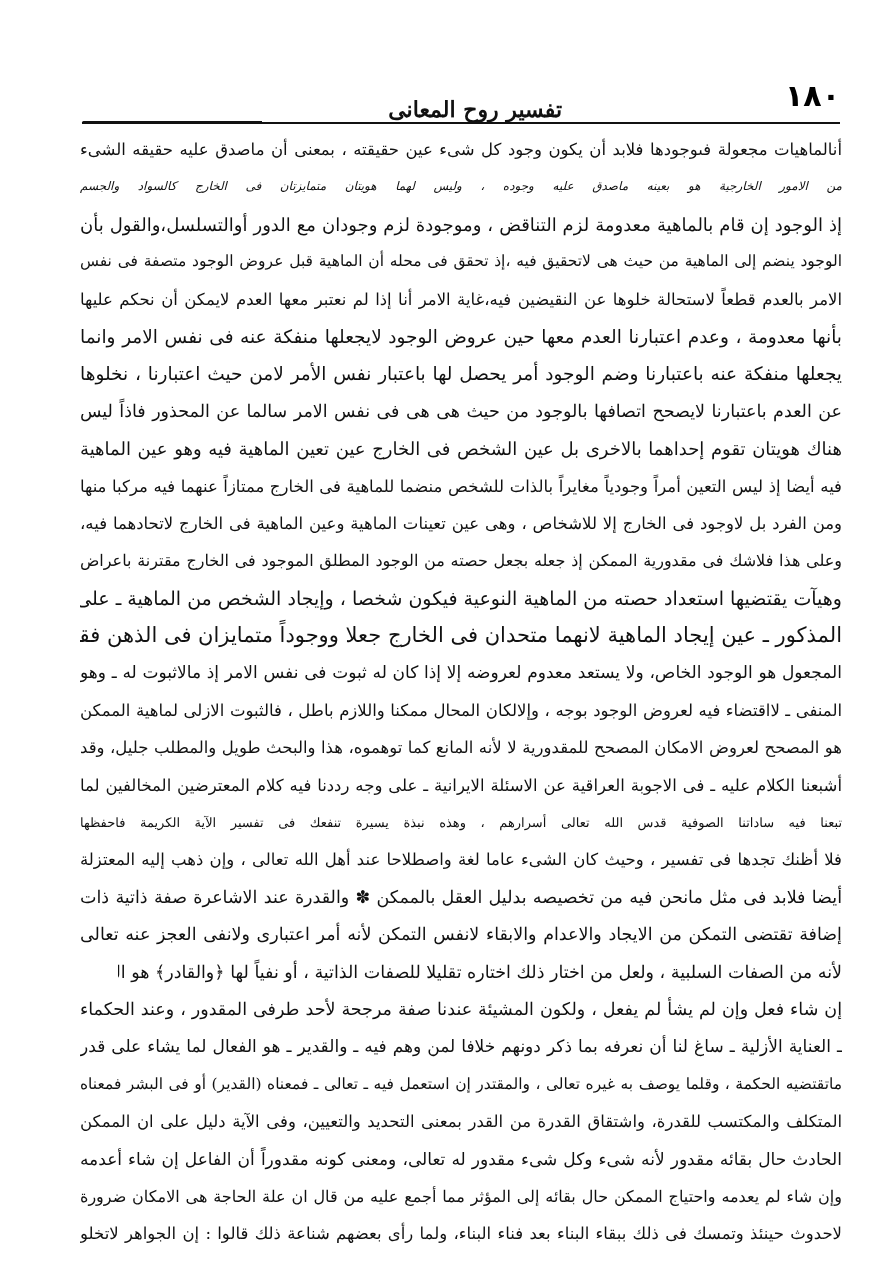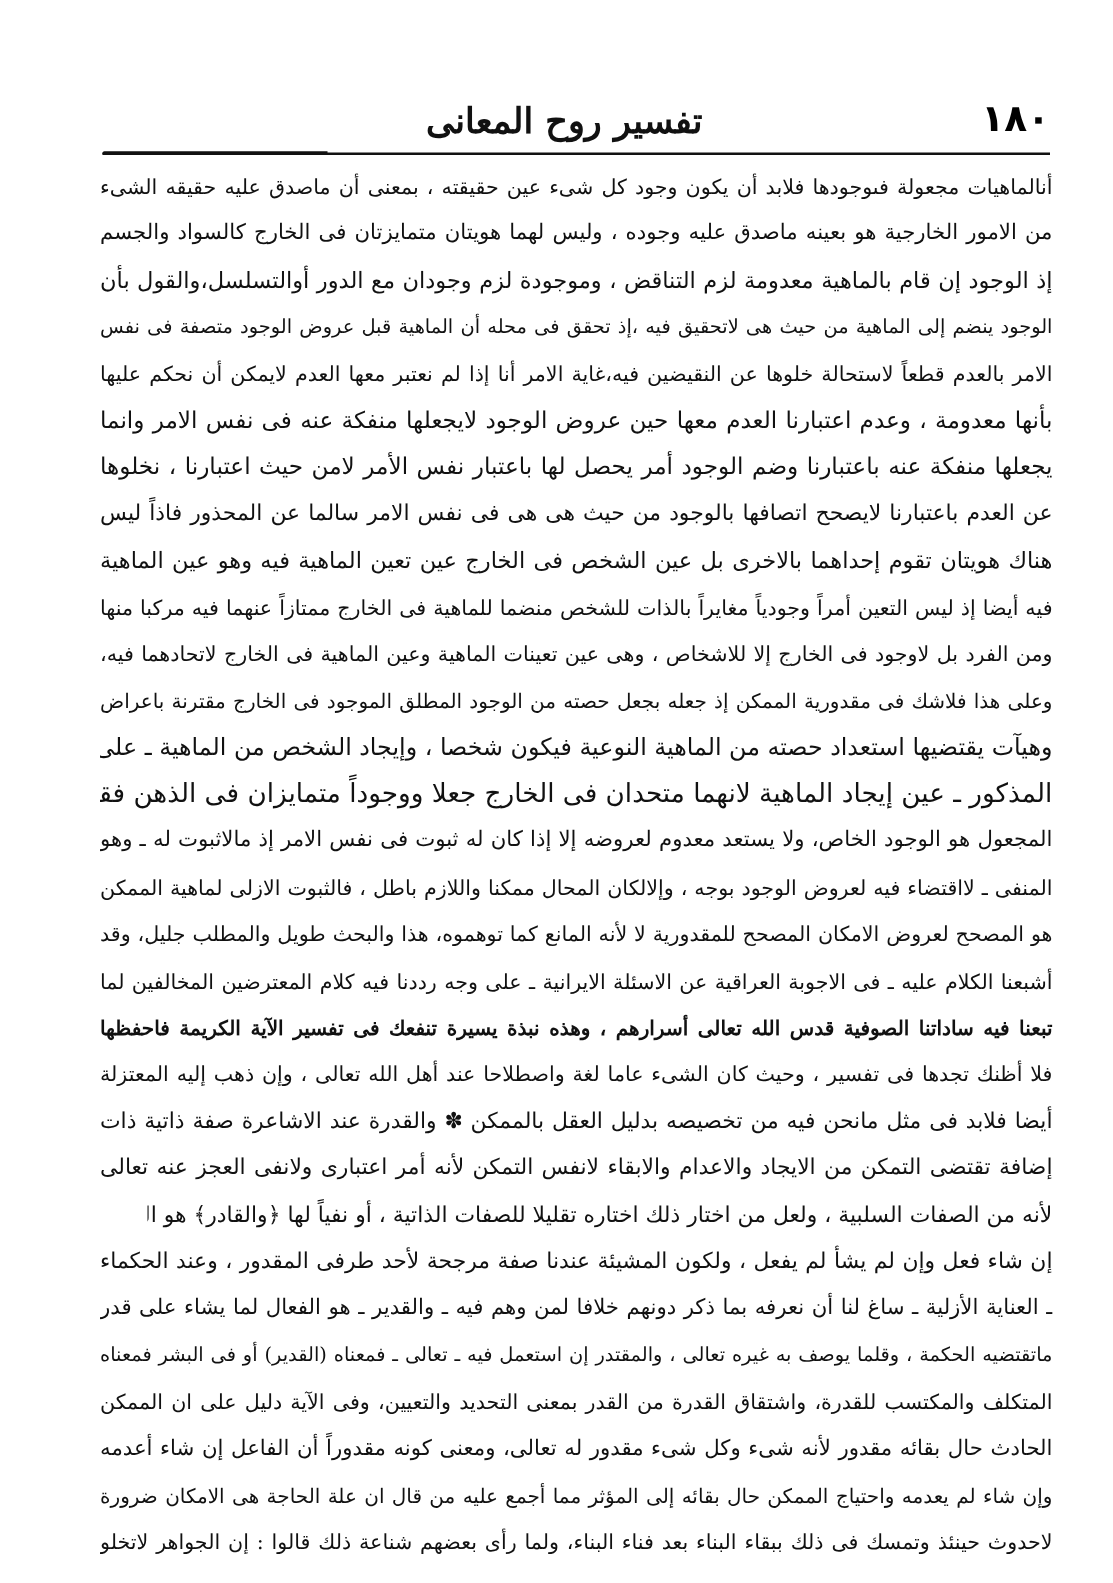--- a/index.html
+++ b/index.html
@@ -36,24 +36,24 @@
     top: 0;
     font-family: "DejaVu Sans", sans-serif;
     font-weight: bold;
     font-size: 30px;
     line-height: 36px;
     color: #000000;
   }
   .running-title {
     position: absolute;
     right: 280px;
-    top: 2px;
+    top: 14px;
     font-family: "DejaVu Serif", serif;
     font-weight: bold;
-    font-size: 28px;
+    font-size: 22px;
     line-height: 34px;
     color: #111;
   }
   .header-rule {
     position: absolute;
     left: 82px;
     top: 122px;
     width: 758px;
     height: 2px;
     background: #111;
@@ -91,38 +91,38 @@
 
 <div class="page">
   <div class="header">
     <span class="page-number">١٨٠</span>
     <span class="running-title">تفسير روح المعانى</span>
   </div>
   <div class="header-rule"></div>
 
   <div class="body-text">
     <div class="line" style="font-size: 16.5px;">أنالماهيات مجعولة فىوجودها فلابد أن يكون وجود كل شىء عين حقيقته ، بمعنى أن ماصدق عليه حقيقه الشىء</div>
-    <div class="line" style="font-size: 17px;">من الامور الخارجية هو بعينه ماصدق عليه وجوده ، وليس لهما هويتان متمايزتان فى الخارج كالسواد والجسم</div>
+    <div class="line" style="font-size: 12px; font-style: italic;">من الامور الخارجية هو بعينه ماصدق عليه وجوده ، وليس لهما هويتان متمايزتان فى الخارج كالسواد والجسم</div>
     <div class="line" style="font-size: 18px;">إذ الوجود إن قام بالماهية معدومة لزم التناقض ، وموجودة لزم وجودان مع الدور أوالتسلسل،والقول بأن</div>
     <div class="line" style="font-size: 15.5px;">الوجود ينضم إلى الماهية من حيث هى لاتحقيق فيه ،إذ تحقق فى محله أن الماهية قبل عروض الوجود متصفة فى نفس</div>
     <div class="line" style="font-size: 16.5px;">الامر بالعدم قطعاً لاستحالة خلوها عن النقيضين فيه،غاية الامر أنا إذا لم نعتبر معها العدم لايمكن أن نحكم عليها</div>
     <div class="line">بأنها معدومة ، وعدم اعتبارنا العدم معها حين عروض الوجود لايجعلها منفكة عنه فى نفس الامر وانما</div>
     <div class="line">يجعلها منفكة عنه باعتبارنا وضم الوجود أمر يحصل لها باعتبار نفس الأمر لامن حيث اعتبارنا ، نخلوها</div>
     <div class="line" style="font-size: 17.5px;">عن العدم باعتبارنا لايصحح اتصافها بالوجود من حيث هى هى فى نفس الامر سالما عن المحذور فاذاً ليس</div>
     <div class="line" style="font-size: 18px;">هناك هويتان تقوم إحداهما بالاخرى بل عين الشخص فى الخارج عين تعين الماهية فيه وهو عين الماهية</div>
     <div class="line" style="font-size: 16.5px;">فيه أيضا إذ ليس التعين أمراً وجودياً مغايراً بالذات للشخص منضما للماهية فى الخارج ممتازاً عنهما فيه مركبا منها</div>
     <div class="line" style="font-size: 16.5px;">ومن الفرد بل لاوجود فى الخارج إلا للاشخاص ، وهى عين تعينات الماهية وعين الماهية فى الخارج لاتحادهما فيه،</div>
     <div class="line" style="font-size: 16px;">وعلى هذا فلاشك فى مقدورية الممكن إذ جعله بجعل حصته من الوجود المطلق الموجود فى الخارج مقترنة باعراض</div>
     <div class="line" style="font-size: 19px;">وهيآت يقتضيها استعداد حصته من الماهية النوعية فيكون شخصا ، وإيجاد الشخص من الماهية ـ على الوجه</div>
     <div class="line" style="font-size: 21px;">المذكور ـ عين إيجاد الماهية لانهما متحدان فى الخارج جعلا ووجوداً متمايزان فى الذهن فقط ، وهذا تحقيق قولهم:</div>
     <div class="line" style="font-size: 17px;">المجعول هو الوجود الخاص، ولا يستعد معدوم لعروضه إلا إذا كان له ثبوت فى نفس الامر إذ مالاثبوت له ـ وهو</div>
     <div class="line" style="font-size: 16.5px;">المنفى ـ لااقتضاء فيه لعروض الوجود بوجه ، وإلالكان المحال ممكنا واللازم باطل ، فالثبوت الازلى لماهية الممكن</div>
     <div class="line" style="font-size: 16.5px;">هو المصحح لعروض الامكان المصحح للمقدورية لا لأنه المانع كما توهموه، هذا والبحث طويل والمطلب جليل، وقد</div>
     <div class="line" style="font-size: 16.5px;">أشبعنا الكلام عليه ـ فى الاجوبة العراقية عن الاسئلة الايرانية ـ على وجه رددنا فيه كلام المعترضين المخالفين لما</div>
-    <div class="line" style="font-size: 16px; font-weight: bold;">تبعنا فيه ساداتنا الصوفية قدس الله تعالى أسرارهم ، وهذه نبذة يسيرة تنفعك فى تفسير الآية الكريمة فاحفظها</div>
+    <div class="line" style="font-size: 13px;">تبعنا فيه ساداتنا الصوفية قدس الله تعالى أسرارهم ، وهذه نبذة يسيرة تنفعك فى تفسير الآية الكريمة فاحفظها</div>
     <div class="line" style="font-size: 16.5px;">فلا أظنك تجدها فى تفسير ، وحيث كان الشىء عاما لغة واصطلاحا عند أهل الله تعالى ، وإن ذهب إليه المعتزلة</div>
     <div class="line" style="font-size: 17.5px;">أيضا فلابد فى مثل مانحن فيه من تخصيصه بدليل العقل بالممكن ✽ والقدرة عند الاشاعرة صفة ذاتية ذات</div>
     <div class="line" style="font-size: 17.5px;">إضافة تقتضى التمكن من الايجاد والاعدام والابقاء لانفس التمكن لأنه أمر اعتبارى ولانفى العجز عنه تعالى</div>
     <div class="line" style="font-size: 17.5px; margin-left: 38px;">لأنه من الصفات السلبية ، ولعل من اختار ذلك اختاره تقليلا للصفات الذاتية ، أو نفياً لها ﴿والقادر﴾ هو الذى</div>
     <div class="line" style="font-size: 17.5px;">إن شاء فعل وإن لم يشأ لم يفعل ، ولكون المشيئة عندنا صفة مرجحة لأحد طرفى المقدور ، وعند الحكماء</div>
     <div class="line" style="font-size: 17px;">ـ العناية الأزلية ـ ساغ لنا أن نعرفه بما ذكر دونهم خلافا لمن وهم فيه ـ والقدير ـ هو الفعال لما يشاء على قدر</div>
     <div class="line" style="font-size: 15.5px;">ماتقتضيه الحكمة ، وقلما يوصف به غيره تعالى ، والمقتدر إن استعمل فيه ـ تعالى ـ فمعناه (القدير) أو فى البشر فمعناه</div>
     <div class="line" style="font-size: 16.5px;">المتكلف والمكتسب للقدرة، واشتقاق القدرة من القدر بمعنى التحديد والتعيين، وفى الآية دليل على ان الممكن</div>
     <div class="line" style="font-size: 17px;">الحادث حال بقائه مقدور لأنه شىء وكل شىء مقدور له تعالى، ومعنى كونه مقدوراً أن الفاعل إن شاء أعدمه</div>
     <div class="line" style="font-size: 16px;">وإن شاء لم يعدمه واحتياج الممكن حال بقائه إلى المؤثر مما أجمع عليه من قال ان علة الحاجة هى الامكان ضرورة</div>

